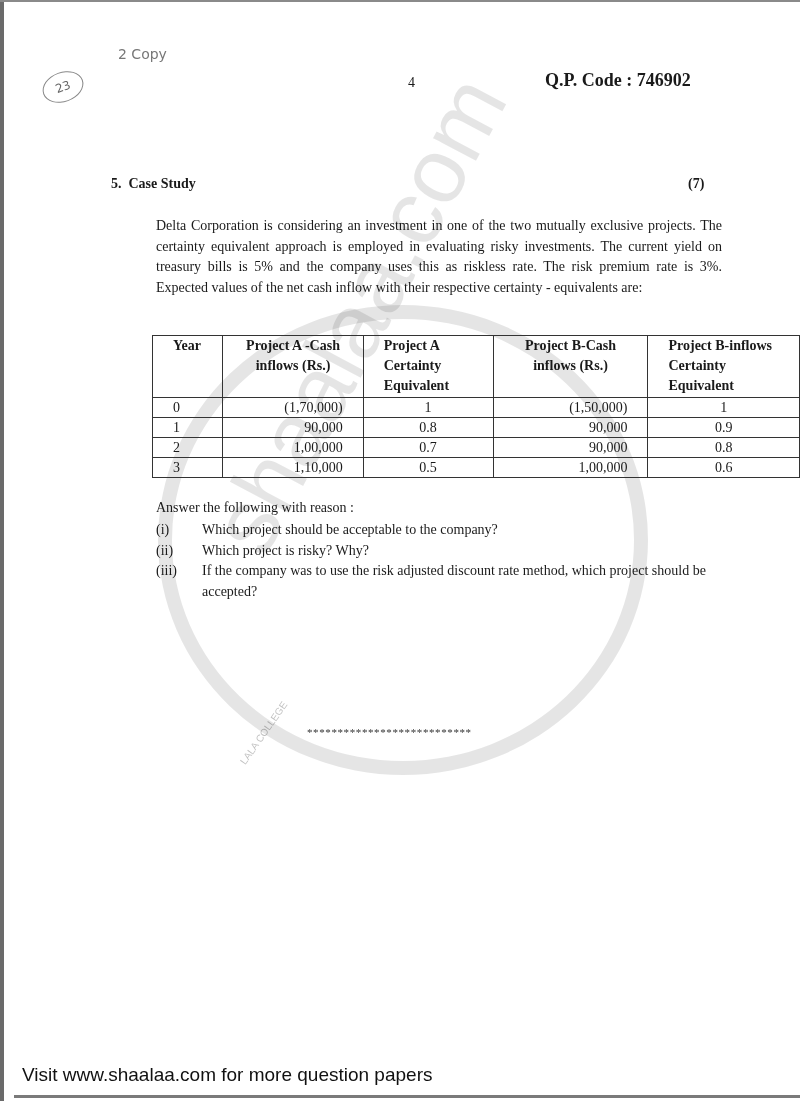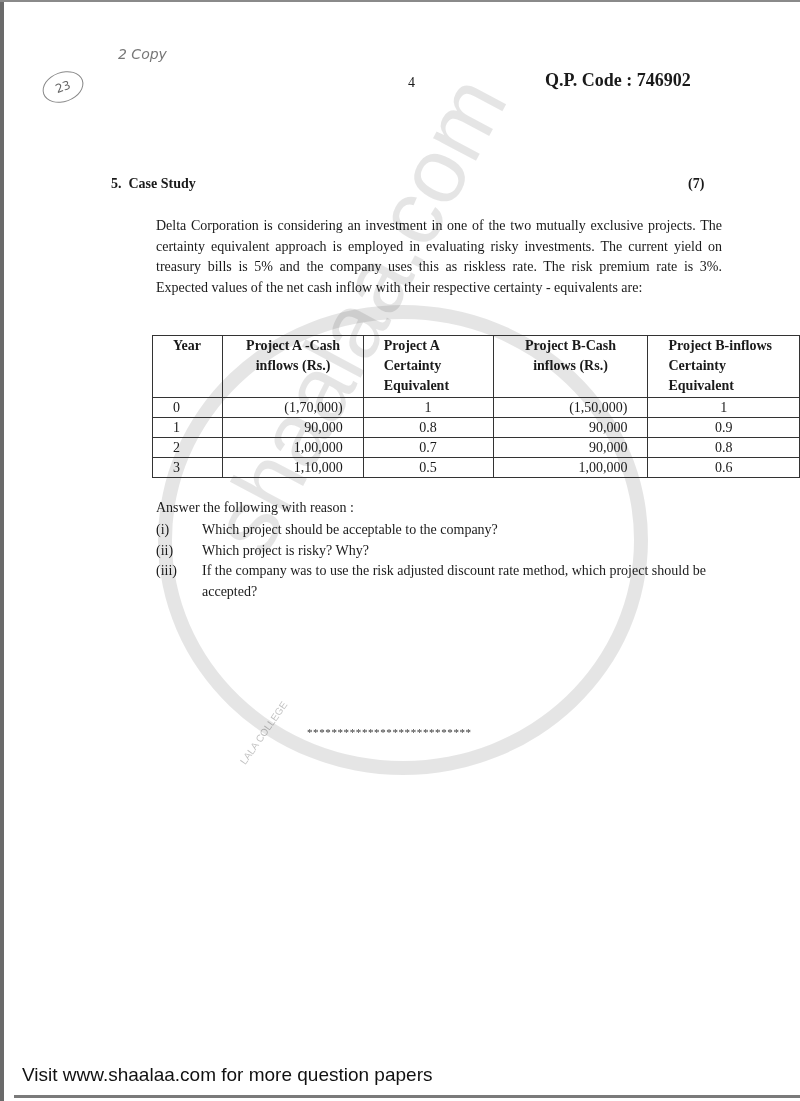--- a/index.html
+++ b/index.html
@@ -6,21 +6,21 @@
   body {
     width:800px; height:1101px; position:relative; overflow:hidden;
     background:#ffffff;
     font-family:"Liberation Serif", "DejaVu Serif", serif;
     color:#1a1a1a;
   }
   .scan-left { position:absolute; left:0; top:0; width:4px; height:1101px; background:#6a6a6a; }
   .scan-top { position:absolute; left:0; top:0; width:800px; height:2px; background:#8a8a8a; }
   .scan-bottom { position:absolute; left:14px; top:1095px; width:786px; height:3px; background:#7a7a7a; }
   .abs { position:absolute; }
-  .hand { font-family:"DejaVu Sans", sans-serif; color:#777; font-style:italic; }
+  .hand { font-family:"DejaVu Sans", sans-serif; color:#777; }
   .circle-mark { position:absolute; left:42px; top:72px; width:40px; height:28px; border:1.5px solid #888; border-radius:50%;
      font-family:"DejaVu Sans", sans-serif; font-size:12px; color:#666; text-align:center; line-height:28px; transform:rotate(-20deg); }
   .page-num { left:408px; top:75px; font-size:14px; }
   .qp-code { left:545px; top:70px; font-size:18px; font-weight:bold; }
   .q-num { left:111px; top:176px; font-size:14px; font-weight:bold; }
   .marks { left:688px; top:176px; font-size:14px; font-weight:bold; }
   .para { left:156px; top:216px; width:566px; font-size:14px; line-height:20.5px; text-align:justify; }
   table.data { position:absolute; left:152px; top:335px; border-collapse:collapse; font-size:14px; }
   table.data th, table.data td { border:1px solid #333; padding:0 20px; }
   table.data th { font-weight:bold; text-align:left; vertical-align:top; line-height:20px; height:61px; }

